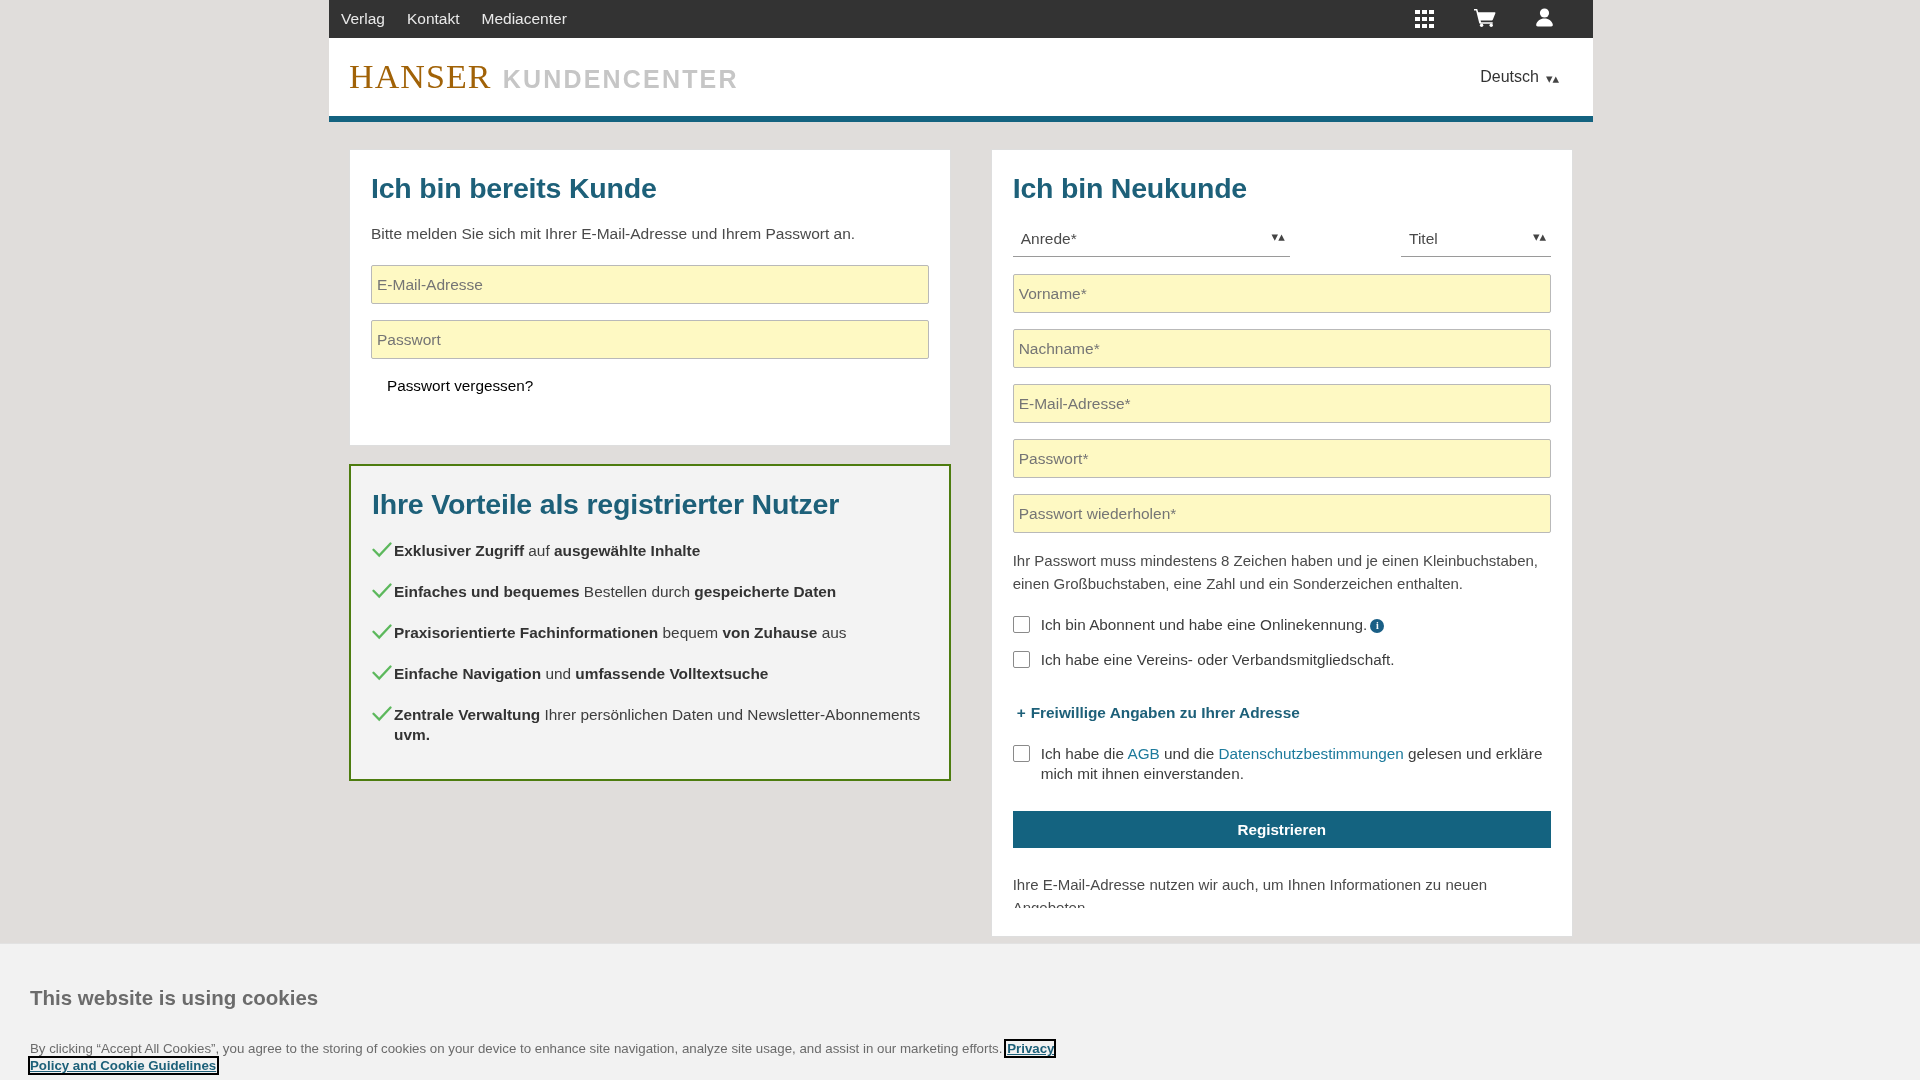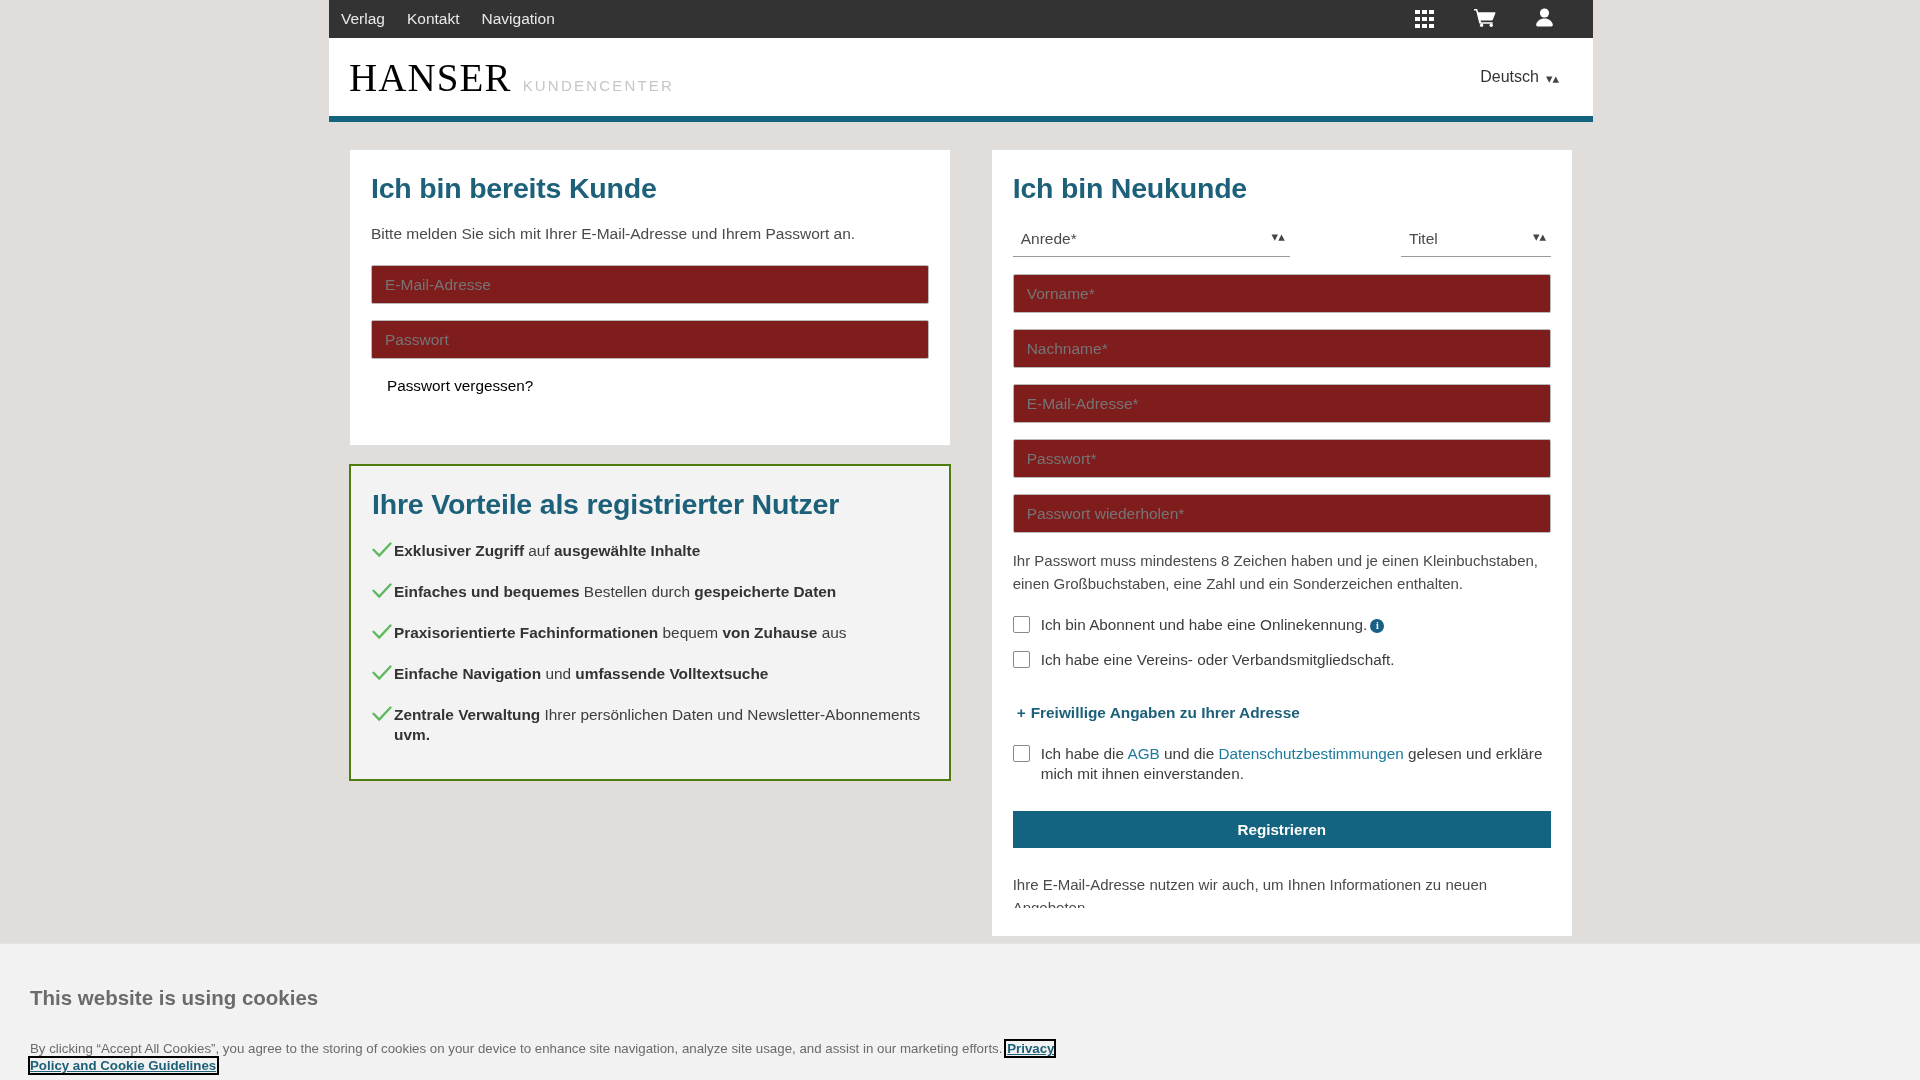--- a/index.html
+++ b/index.html
@@ -37,25 +37,25 @@
 
   
   .header {
     background: #ffffff; height: 84px;
     display: flex; align-items: center; justify-content: space-between;
     padding: 0 34px 0 20px;
     border-bottom: 6px solid #146380;
   }
   .logo { display: flex; align-items: baseline; gap: 11px; }
   .logo .hanser {
-    font-family: "Liberation Serif", serif; font-size: 39px; color: #000000;
+    font-family: "Liberation Serif", serif; font-size: 34px; color: #a16207;
     letter-spacing: 1.1px; font-weight: 400;
   }
   .logo .kunden {
-    font-size: 15px; color: #c6c6c6; letter-spacing: 2.2px; font-weight: 400;
+    font-size: 25px; color: #c6c6c6; letter-spacing: 2.2px; font-weight: 700;
   }
   .lang { display: flex; align-items: center; gap: 7px; font-size: 16px; color: #333; cursor: pointer; }
   .updown { display: inline-block; font-size: 13px; color: #444; line-height: 1; transform: translateY(1px); }
 
   
   .content {
     background: #e0dddb;
     padding: 27px 20px 0 20px;
     display: flex; gap: 40px; align-items: flex-start;
   }
@@ -70,21 +70,21 @@
 
   h2.card-title {
     color: #1d6079; font-size: 28.5px; font-weight: 700; letter-spacing: -0.2px;
     margin-bottom: 20px;
   }
   .lead { font-size: 15.5px; color: #4a4a4a; margin-bottom: 22px; }
 
   .txt {
     display: block; width: 100%; height: 39px;
     border: 1px solid #b9b9b9; border-radius: 2px;
-    background: #7f1d1d; padding: 0 13px;
+    background: #fef9c3; padding: 0 5px;
     font-size: 15.5px; color: #8e8e8e;
     font-family: "Liberation Sans", sans-serif;
     line-height: 37px;
     margin-bottom: 16px;
   }
   .forgot { display: inline-block; color: #000000; font-size: 15.3px; text-decoration: none; margin: 2px 0 22px 16px; }
 
   .btn-primary {
     display: block; width: 100%; height: 37px; line-height: 37px; text-align: center;
     background: #146380; color: #ffffff; font-size: 15.2px; font-weight: 700;
@@ -167,21 +167,21 @@
 <body>
 
 <div class="page">
 
   <div class="site">
 
     <div class="topbar">
       <nav class="topnav">
         <a href="#">Verlag</a>
         <a href="#">Kontakt</a>
-        <a href="#">Navigation</a>
+        <a href="#">Mediacenter</a>
       </nav>
       <div class="topicons">
         <span class="ic">
           <span class="grid-icon">
               <i></i>
               <i></i>
               <i></i>
               <i></i>
               <i></i>
               <i></i>

